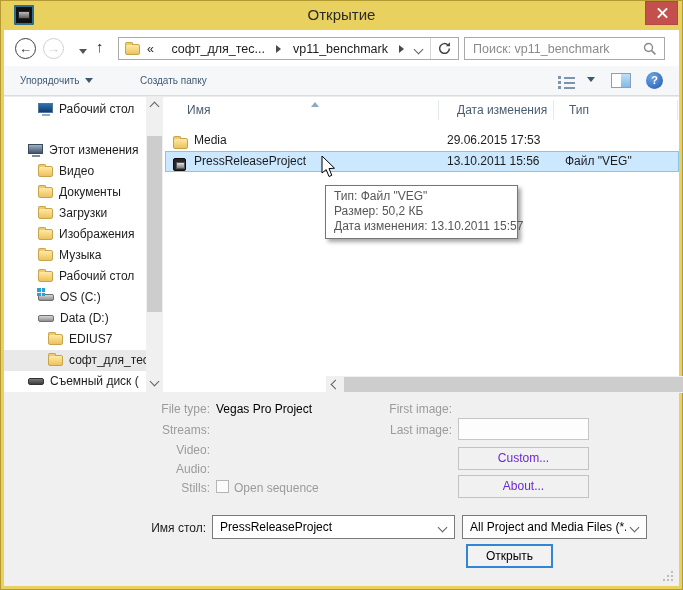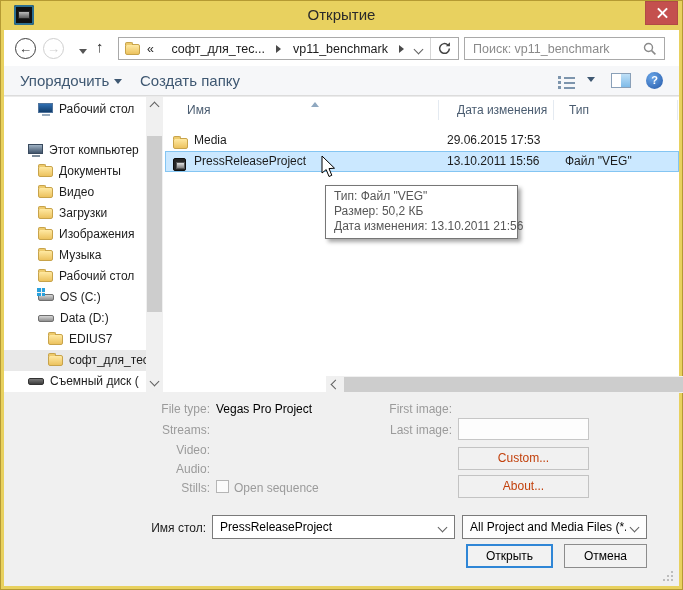--- a/index.html
+++ b/index.html
@@ -38,21 +38,21 @@
             border-left:5px solid #4a4a4a;margin:0 8px;}
   .crumbchev{position:absolute;right:36px;top:8px;}
   .refreshbtn{position:absolute;right:0;top:0;width:27px;height:21px;border-left:1px solid #d5d5d5;text-align:center;}
   .searchbox{position:absolute;left:460px;top:7px;width:201px;height:23px;border:1px solid #a9a9a9;
              background:#fff;box-sizing:border-box;}
   .searchtext{position:absolute;left:8px;top:3px;line-height:17px;font-size:12.5px;color:#8a8a8a;white-space:nowrap;}
   .searchicon{position:absolute;right:7px;top:4px;}
   
   .toolbar{position:absolute;left:4px;top:66px;width:675px;height:30px;background:#f6f7f9;
            border-bottom:1px solid #dcdcdc;box-sizing:border-box;color:#3f5872;}
-  .tbtn{position:absolute;top:6px;height:18px;line-height:18px;font-size:15px;color:#3f5872;white-space:nowrap;}
+  .tbtn{position:absolute;top:6px;height:18px;line-height:18px;font-size:10px;color:#3f5872;white-space:nowrap;}
   .caret{display:inline-block;width:0;height:0;border:4px solid transparent;border-top:5px solid #3f5872;
          vertical-align:middle;margin-left:5px;margin-top:3px;}
   .i-listview{position:absolute;left:554px;top:8px;width:17px;height:13px;}
   .i-listview::before{content:"";position:absolute;left:0;top:1px;width:3px;height:3px;background:#7d95ad;
       box-shadow:0 5px 0 #7d95ad,0 10px 0 #7d95ad;}
   .i-listview::after{content:"";position:absolute;left:6px;top:2px;width:11px;height:1.5px;background:#7d95ad;
       box-shadow:0 5px 0 #7d95ad,0 10px 0 #7d95ad;}
   .viewscaret{position:absolute;left:578px;top:8px;}
   .i-pane{position:absolute;left:607px;top:7px;width:20px;height:15px;border:1px solid #8aa0b8;background:#fff;box-sizing:border-box;}
   .i-pane::after{content:"";position:absolute;right:0;top:0;width:9px;height:100%;background:linear-gradient(#bfe0f7,#7fbbe8);}
@@ -96,21 +96,21 @@
            box-shadow:3px 3px 4px rgba(0,0,0,.35);padding:3px 8px 4px 8px;box-sizing:border-box;z-index:30;}
   .tooltip div{line-height:15px;color:#575757;white-space:nowrap;}
   .cursor{position:absolute;left:320px;top:155px;z-index:40;}
   
   .bottom{position:absolute;left:4px;top:392px;width:675px;height:194px;background:#f0f0f0;}
   .lbl{position:absolute;color:#9b9b9b;line-height:15px;white-space:nowrap;}
   .lbl.rt{text-align:right;}
   .val{position:absolute;color:#000;line-height:15px;white-space:nowrap;}
   .inp{position:absolute;background:#fdfdfd;border:1px solid #c6c6c6;box-sizing:border-box;}
   .dbtn{position:absolute;background:#f1f1f1;border:1px solid #c3c3c3;box-sizing:border-box;
-        color:#c2410c;text-align:center;}
+        color:#6d28d9;text-align:center;}
   .chk{position:absolute;width:13px;height:13px;background:#fbfbfb;border:1px solid #b5b5b5;box-sizing:border-box;}
   .combo{position:absolute;background:#fff;border:1px solid #7a7a7a;box-sizing:border-box;line-height:22px;}
   .combo .ctext{position:absolute;left:7px;top:0;right:20px;overflow:hidden;white-space:nowrap;color:#000;}
   .combo .chev{position:absolute;right:8px;top:8px;}
   .btn{position:absolute;background:#f2f2f2;box-sizing:border-box;text-align:center;color:#000;}
   .btn.default{border:2px solid #2f86d6;line-height:20px;}
   .btn.normal{border:1px solid #8c8c8c;line-height:22px;}
   .grip{position:absolute;right:6px;bottom:5px;width:9px;height:9px;}
   .grip::before{content:"";position:absolute;right:0;bottom:0;width:2px;height:2px;background:#bdbdbd;
      box-shadow:-4px 0 0 #bdbdbd,-8px 0 0 #bdbdbd,0 -4px 0 #bdbdbd,-4px -4px 0 #bdbdbd,0 -8px 0 #bdbdbd;}
@@ -191,23 +191,23 @@
     </div>
     <span class="ico i-listview"></span>
     <span class="caret viewscaret"></span>
     <span class="i-pane"></span>
     <span class="i-help">?</span>
   </div>
 
   <div class="main">
     <div class="sidebar" id="sidebar-list">
         <div class="sb-row ind1"><span class="ico i-monitor"></span><span class="sb-label">Рабочий стол</span></div>
-        <div class="sb-row ind0 gap"><span class="ico i-computer"></span><span class="sb-label">Этот компьютер</span></div>
+        <div class="sb-row ind0 gap"><span class="ico i-computer"></span><span class="sb-label">Этот изменения</span></div>
+        <div class="sb-row ind1"><span class="ico i-folder"></span><span class="sb-label">Видео</span></div>
         <div class="sb-row ind1"><span class="ico i-folder"></span><span class="sb-label">Документы</span></div>
-        <div class="sb-row ind1"><span class="ico i-folder"></span><span class="sb-label">Видео</span></div>
         <div class="sb-row ind1"><span class="ico i-folder"></span><span class="sb-label">Загрузки</span></div>
         <div class="sb-row ind1"><span class="ico i-folder"></span><span class="sb-label">Изображения</span></div>
         <div class="sb-row ind1"><span class="ico i-folder"></span><span class="sb-label">Музыка</span></div>
         <div class="sb-row ind1"><span class="ico i-folder"></span><span class="sb-label">Рабочий стол</span></div>
         <div class="sb-row ind1"><span class="ico i-drive i-drive-os"></span><span class="sb-label">OS (C:)</span></div>
         <div class="sb-row ind1"><span class="ico i-drive"></span><span class="sb-label">Data (D:)</span></div>
         <div class="sb-row ind2"><span class="ico i-folder"></span><span class="sb-label">EDIUS7</span></div>
         <div class="sb-row ind2 sel"><span class="ico i-folder"></span><span class="sb-label">софт_для_тест</span></div>
         <div class="sb-row ind0"><span class="ico i-drive i-drive-rm"></span><span class="sb-label">Съемный диск (</span></div>
       </div>
@@ -236,21 +236,21 @@
         <span class="chev left" style="position:absolute;left:6px;top:5px;"></span>
         <div class="thumb"></div>
 
       </div>
     </div>
   </div>
 
   <div class="tooltip" id="tooltip">
       <div>Тип: Файл "VEG"</div>
       <div>Размер: 50,2 КБ</div>
-      <div>Дата изменения: 13.10.2011 21:56</div>
+      <div>Дата изменения: 13.10.2011 15:57</div>
     </div>
 
   <svg class="cursor" width="17" height="24" viewBox="0 0 17 24">
     <path d="M2 1 L2 18 L6.2 14.6 L9 21.5 L11.8 20.3 L9 13.6 L14.5 13.2 Z" fill="#fff" stroke="#000" stroke-width="1"></path>
   </svg>
 
   <div class="bottom">
 
     <div class="lbl rt" style="left:96px;top:10px;width:110px;">File type:</div>
     <div class="val" style="left:212px;top:10px;">Vegas Pro Project</div>
@@ -271,18 +271,17 @@
     <div class="combo" style="left:208px;top:123px;width:243px;height:24px;">
       <span class="ctext">PressReleaseProject</span>
       <span class="chev down"></span>
     </div>
     <div class="combo" style="left:458px;top:123px;width:185px;height:24px;background:#fdfdfd;">
       <span class="ctext">All Project and Media Files (*.ve</span>
       <span class="chev down"></span>
     </div>
 
     <div class="btn default" style="left:462px;top:152px;width:87px;height:24px;">Открыть</div>
-    <div class="btn normal" style="left:560px;top:152px;width:83px;height:24px;">Отмена</div>
 
     <div class="grip"></div>
   </div>
 
 </div>
 
 </body></html>

